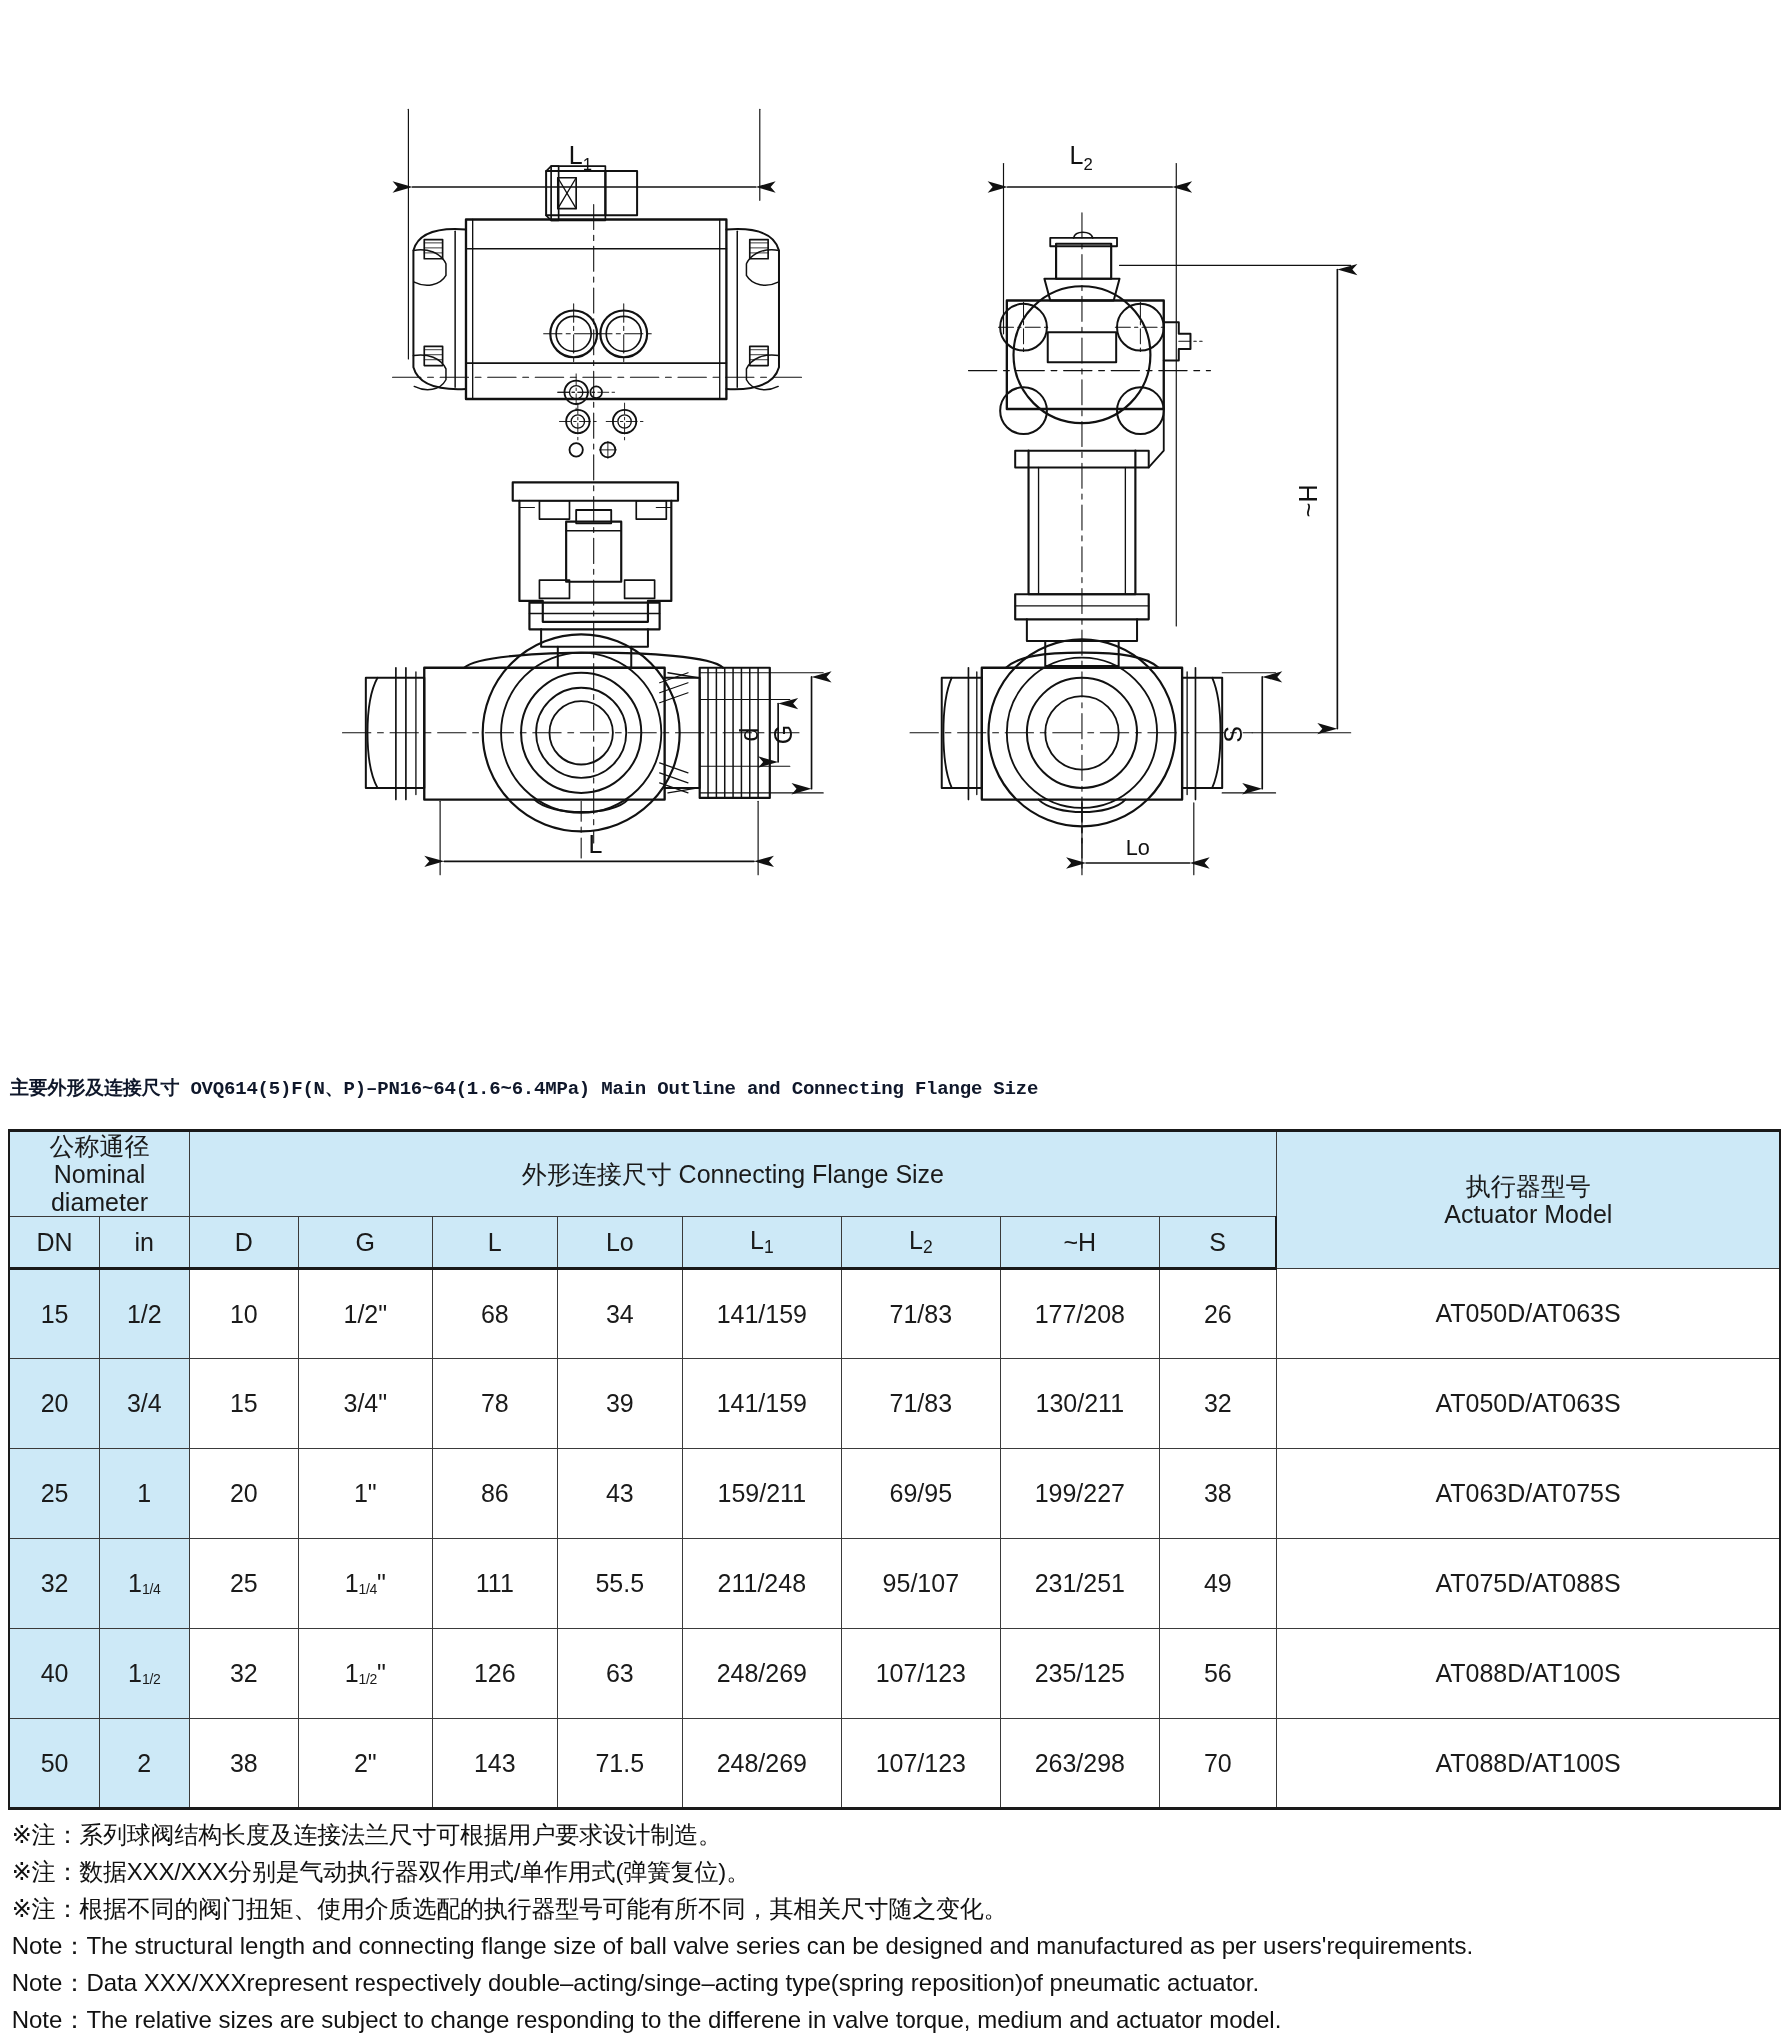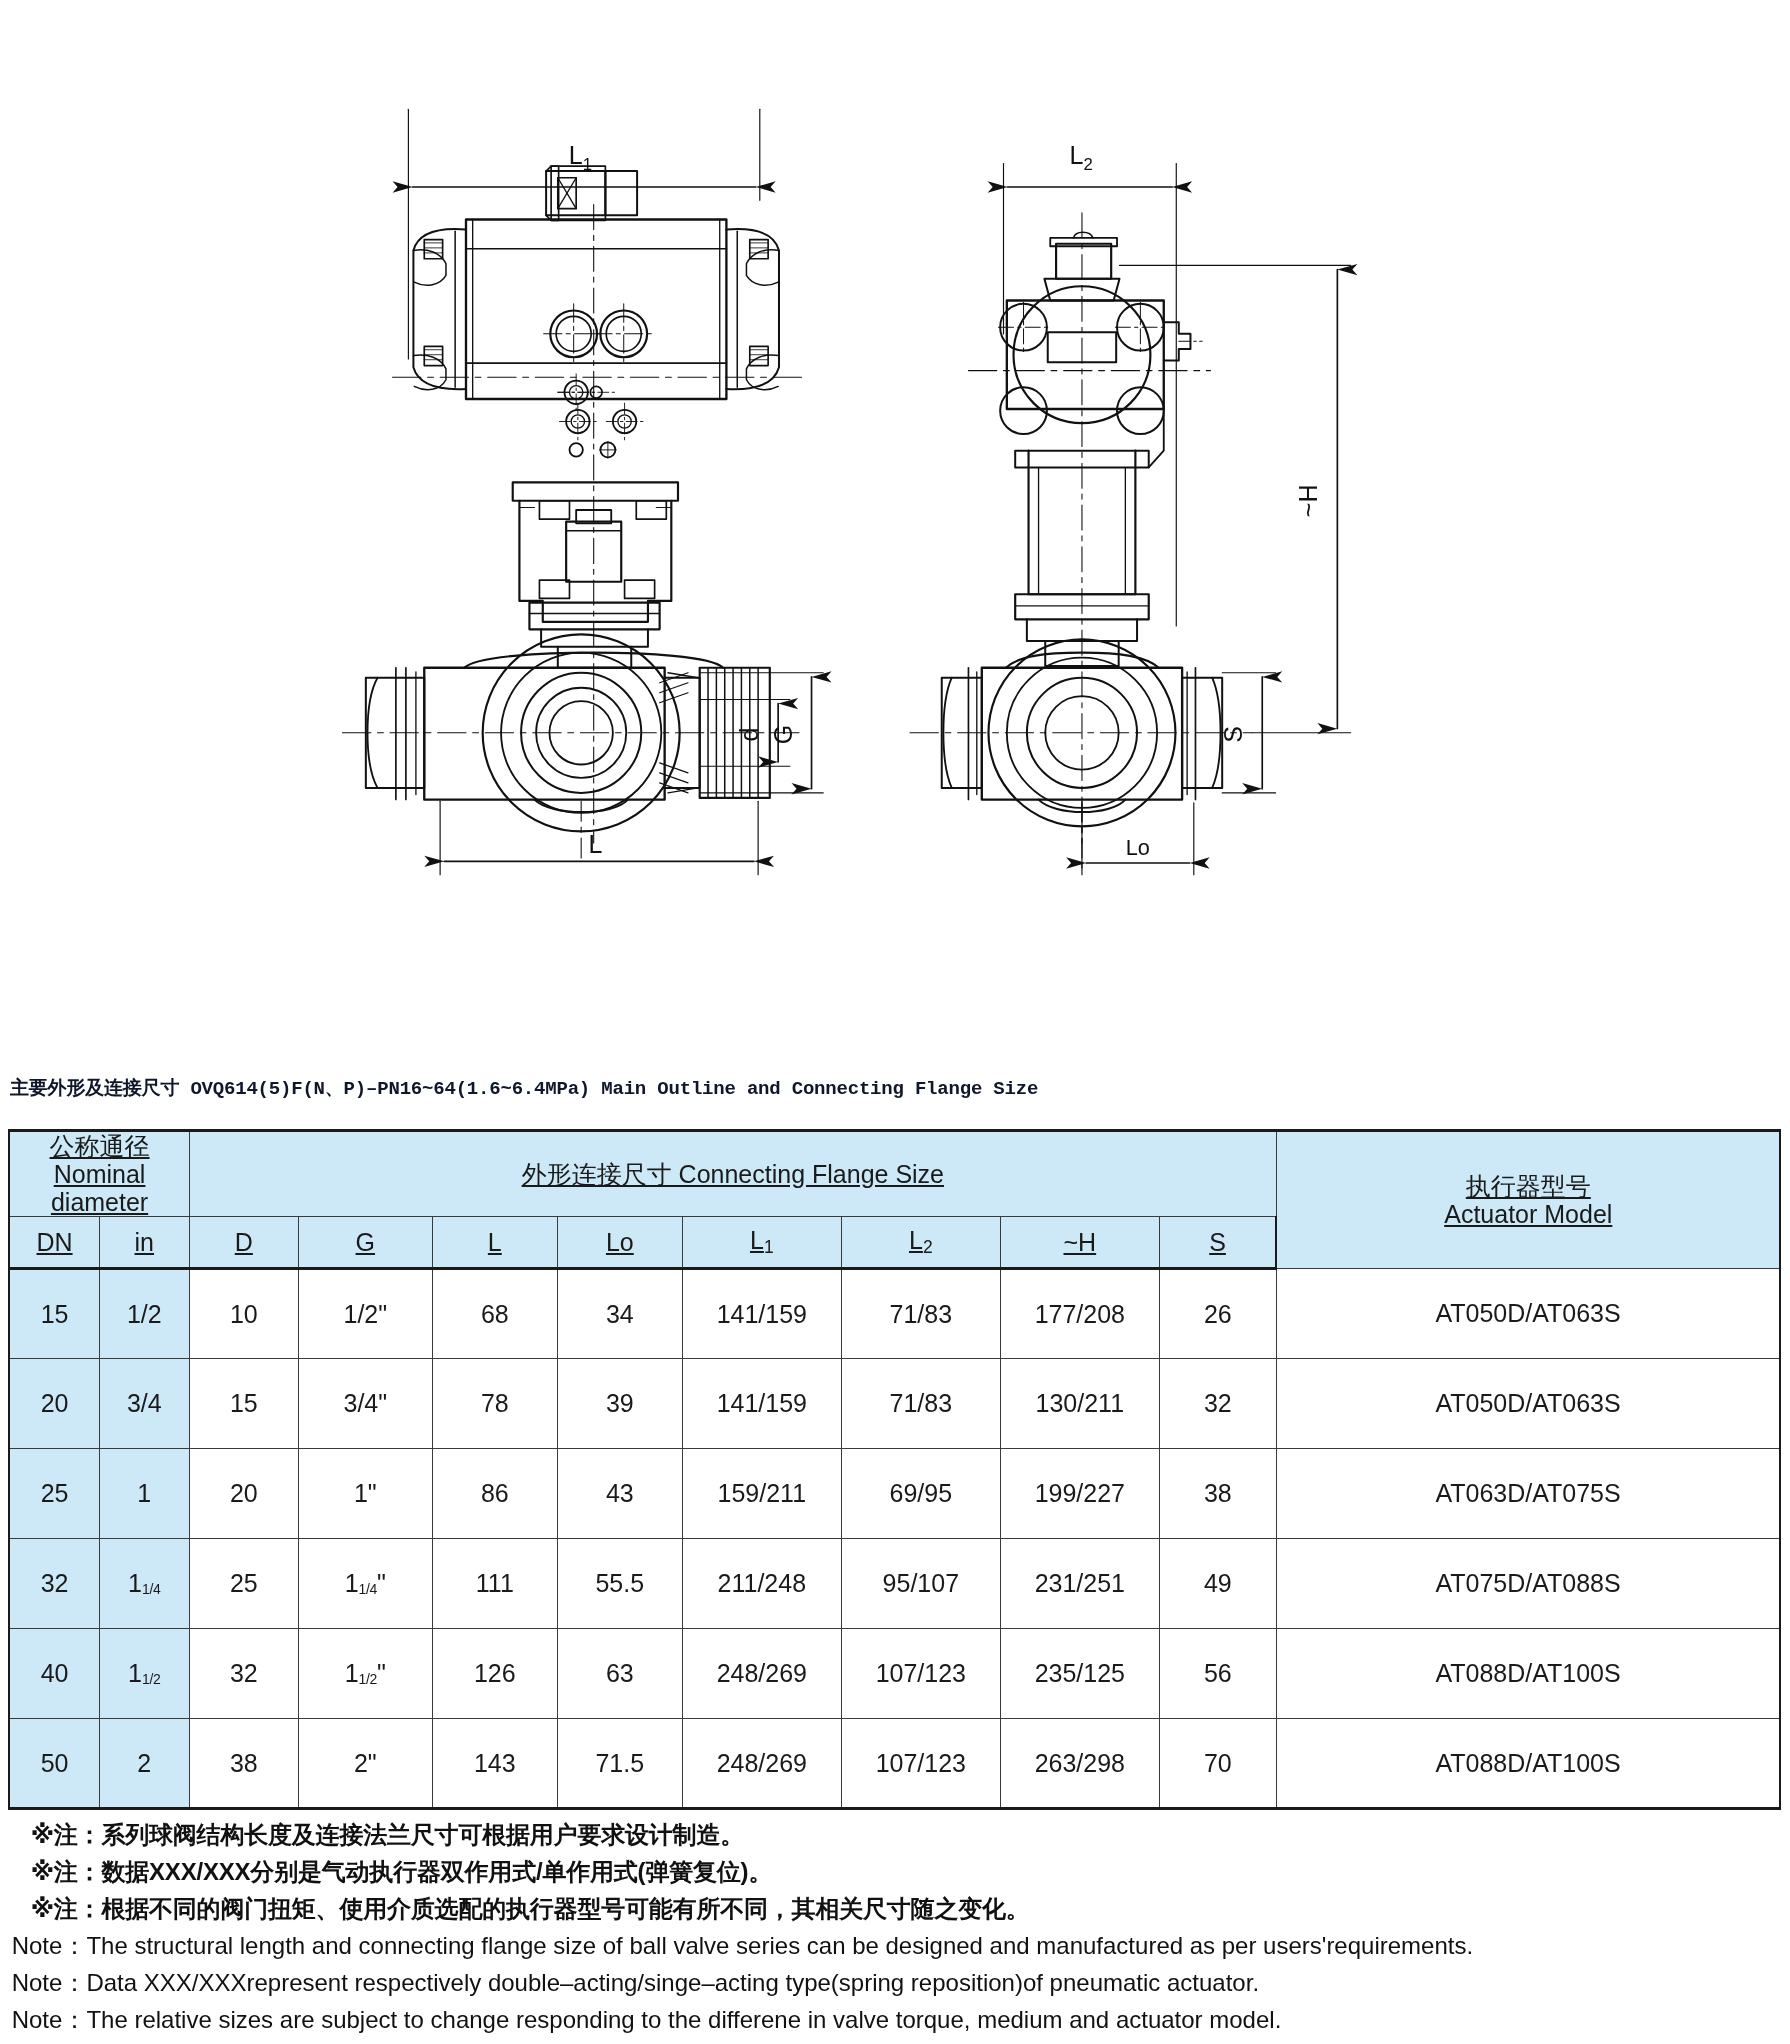--- a/index.html
+++ b/index.html
@@ -58,21 +58,20 @@
     border: 0.8px solid #3a3a3a;
     text-align: center;
     vertical-align: middle;
     font-size: 25px;
     font-weight: normal;
     color: #1a1a1a;
     padding: 0;
   }
   table.spec thead th {
     background: #cde9f7;
-    text-decoration: underline;
   }
   table.spec thead tr.hrow1 th { height: 60px; }
   table.spec thead tr.hrow2 th { height: 52px; }
 
   table.spec tbody td { height: 90px; background: #ffffff; }
   table.spec tbody td.dn-col { background: #cde9f7; }
 
   
   table.spec { border: none; }
   table.spec thead tr.hrow1 th { border-top: 3.3px solid #1a1a1a; }
@@ -95,21 +94,21 @@
     top: 1816px;
     width: 1753px;
   }
   #notes .note-line {
     font-size: 24px;
     line-height: 37px;
     color: #111;
     white-space: nowrap;
     font-family: "Liberation Sans", "DejaVu Sans", sans-serif;
   }
-  #notes .note-line.cn { font-weight: bold; letter-spacing: -0.2px; margin-left: 19px; }
+  #notes .note-line.cn { font-weight: normal; letter-spacing: -0.2px; }
 </style>
 </head>
 <body>
 
 <div id="drawing-area">
   <svg id="drawing-svg" viewBox="0 0 2144 1270" xmlns="http://www.w3.org/2000/svg">
     <defs>
       <marker id="arrL" markerWidth="14" markerHeight="10" refX="13" refY="5" orient="auto">
         <path d="M13,5 L1,1.6 L4,5 L1,8.4 Z" fill="#111"></path>
       </marker>

